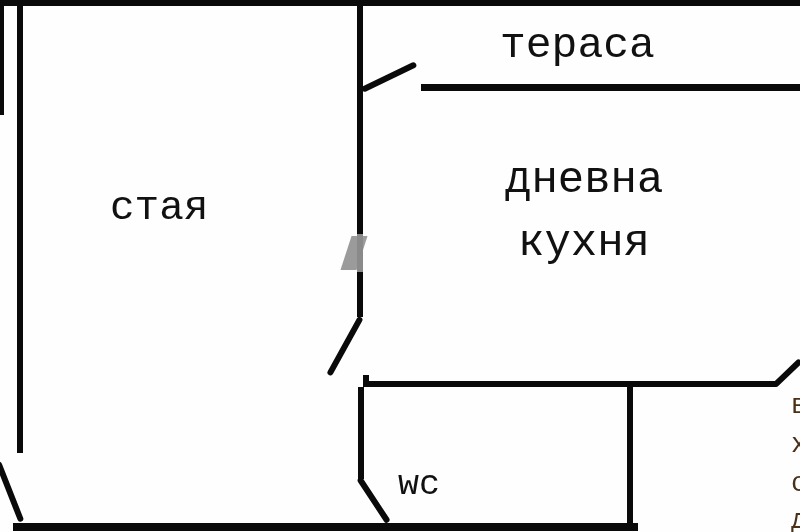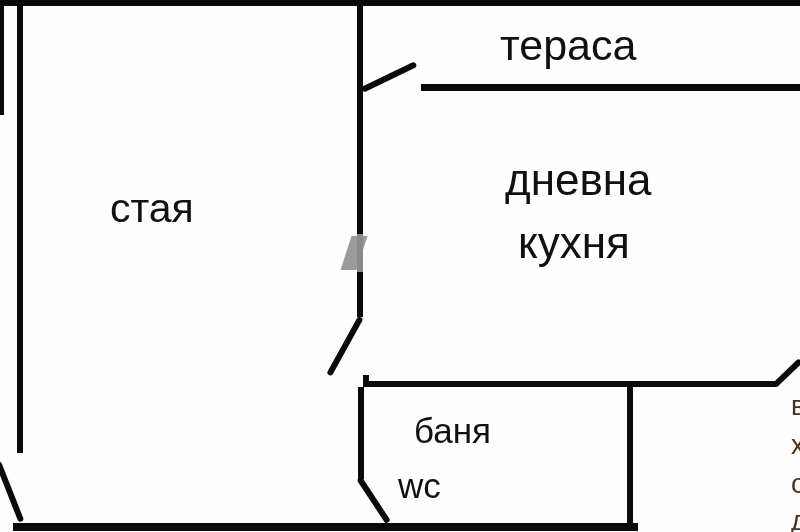--- a/index.html
+++ b/index.html
@@ -7,20 +7,21 @@
     width: 800px; height: 532px;
     background: #ffffff;
     font-family: "Liberation Sans", sans-serif;
     overflow: hidden;
   }
   #canvas {
     position: relative;
     width: 800px; height: 532px;
     background: #fefefe;
     overflow: hidden;
+    font-family: Liberation Mono, monospace;
   }
   .wall {
     position: absolute;
     background: #0a0a0a;
   }
   .diag {
     position: absolute;
     background: #0a0a0a;
     height: 6px;
     border-radius: 3px;
@@ -86,21 +87,20 @@
   <div class="diag" style="left:359px; top:475px; width:53px; transform:rotate(56.6deg);"></div>
   <div class="wall" style="left:627px; top:383px; width:6px; height:148px;"></div>
 
   <div class="wall" style="left:13px; top:523px; width:625px; height:8px;"></div>
   <div class="diag" style="left:-2px; top:459px; width:64px; transform:rotate(68.5deg);"></div>
 
   <div class="room-label lbl-terrace">тераса</div>
   <div class="room-label lbl-living">дневна</div>
   <div class="room-label lbl-kitchen">кухня</div>
   <div class="room-label lbl-room">стая</div>
-  <div class="room-label lbl-bath">баня</div>
   <div class="room-label lbl-wc">wc</div>
 
   <div class="edge-letter el-a">в</div>
   <div class="edge-letter el-b">х</div>
   <div class="edge-letter el-c">о</div>
   <div class="edge-letter el-d">д</div>
 
 </div>
 
 </body></html>

